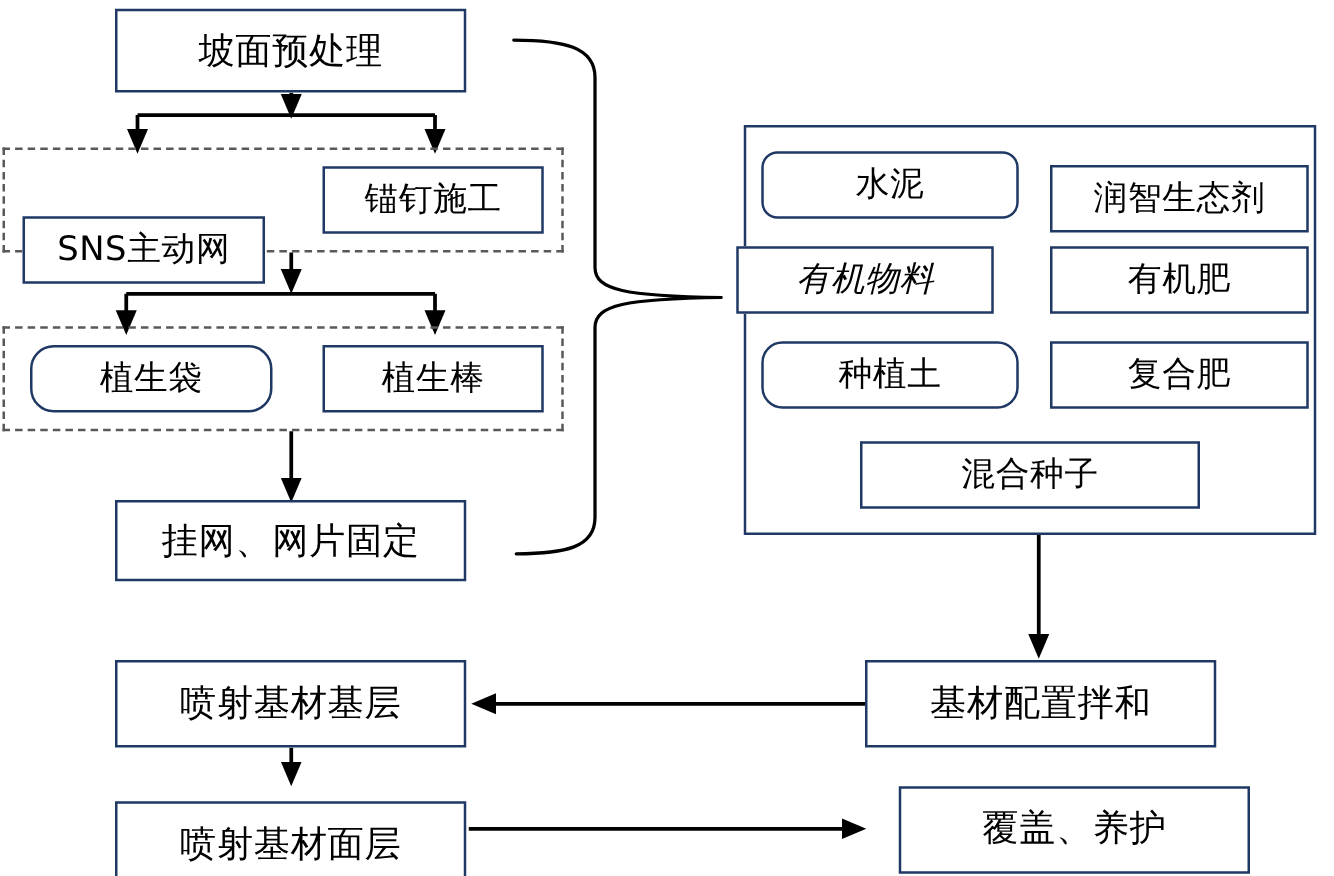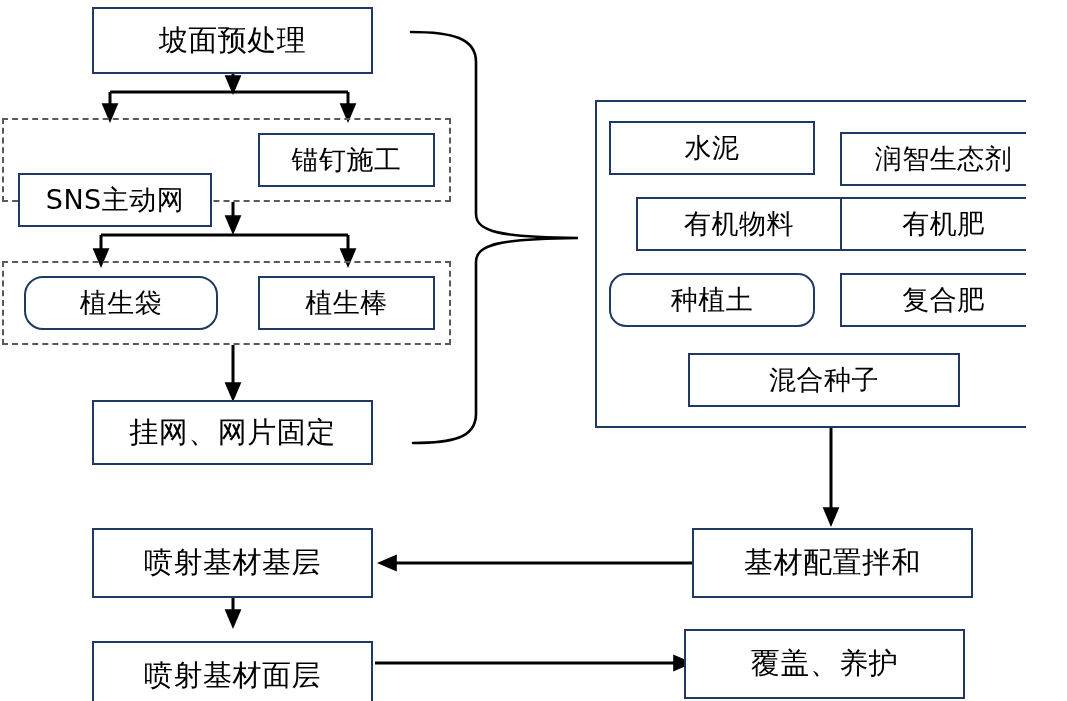--- a/index.html
+++ b/index.html
@@ -9,20 +9,21 @@
   }
   body {
     font-family: "DejaVu Sans", "Liberation Sans", sans-serif;
   }
   #canvas {
     position: relative;
     width: 1026px;
     height: 701px;
     background: #ffffff;
     overflow: hidden;
+    padding-left: 28px;
   }
   .node {
     position: absolute;
     box-sizing: border-box;
     border: 2.5px solid #1f3864;
     background: #ffffff;
     display: flex;
     align-items: center;
     justify-content: center;
     color: #000000;
@@ -135,28 +136,28 @@
   <div class="node small" style="left:258px; top:276px; width:177px; height:54px;">植生棒</div>
 
   <div class="node" style="left:92px; top:400px; width:281px; height:65px;">挂网、网片固定</div>
 
   <div class="node" style="left:92px; top:528px; width:281px; height:70px;">喷射基材基层</div>
 
   <div class="node" style="left:92px; top:629px; width:281px; height:70px;margin-top:12px;">喷射基材面层</div>
 
   <div class="panel" style="left:595px; top:100px; width:458px; height:328px;"></div>
 
-  <div class="node small" style="left:609px; top:121px; width:206px; height:54px;">水泥</div>
+  <div class="node small" style="left:609px; top:121px; width:206px; height:54px;border-radius:13px;">水泥</div>
   <div class="node small" style="left:840px; top:121px; width:207px; height:54px;margin-top:11px;">润智生态剂</div>
 
-  <div class="node small" style="left:636px; top:197px; width:206px; height:54px;">有机物料</div>
+  <div class="node small" style="left:589px; top:197px; width:206px; height:54px;font-style:italic;">有机物料</div>
   <div class="node small" style="left:840px; top:197px; width:207px; height:54px;">有机肥</div>
 
   <div class="node small" style="left:609px; top:273px; width:206px; height:54px;border-radius:17px;">种植土</div>
   <div class="node small" style="left:840px; top:273px; width:207px; height:54px;">复合肥</div>
 
   <div class="node small" style="left:688px; top:353px; width:272px; height:54px;">混合种子</div>
 
   <div class="node" style="left:692px; top:528px; width:281px; height:70px;">基材配置拌和</div>
 
-  <div class="node" style="left:684px; top:629px; width:281px; height:70px;font-family:Liberation Serif, serif;">覆盖、养护</div>
+  <div class="node" style="left:719px; top:629px; width:281px; height:70px;font-family:Liberation Serif, serif;">覆盖、养护</div>
 
 </div>
 
 </body></html>

